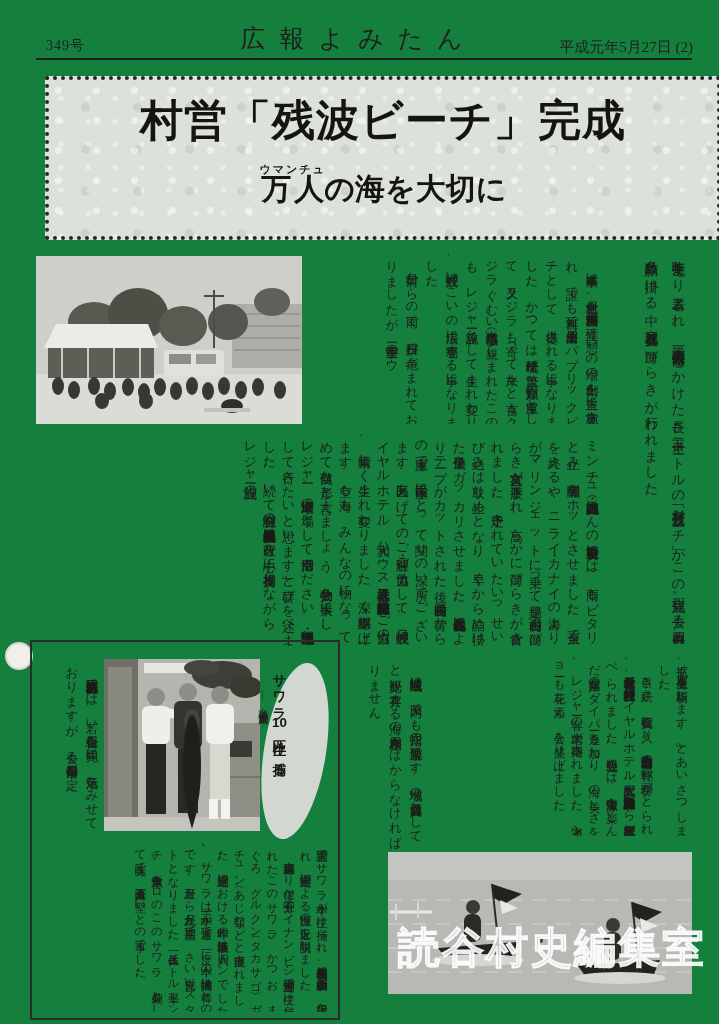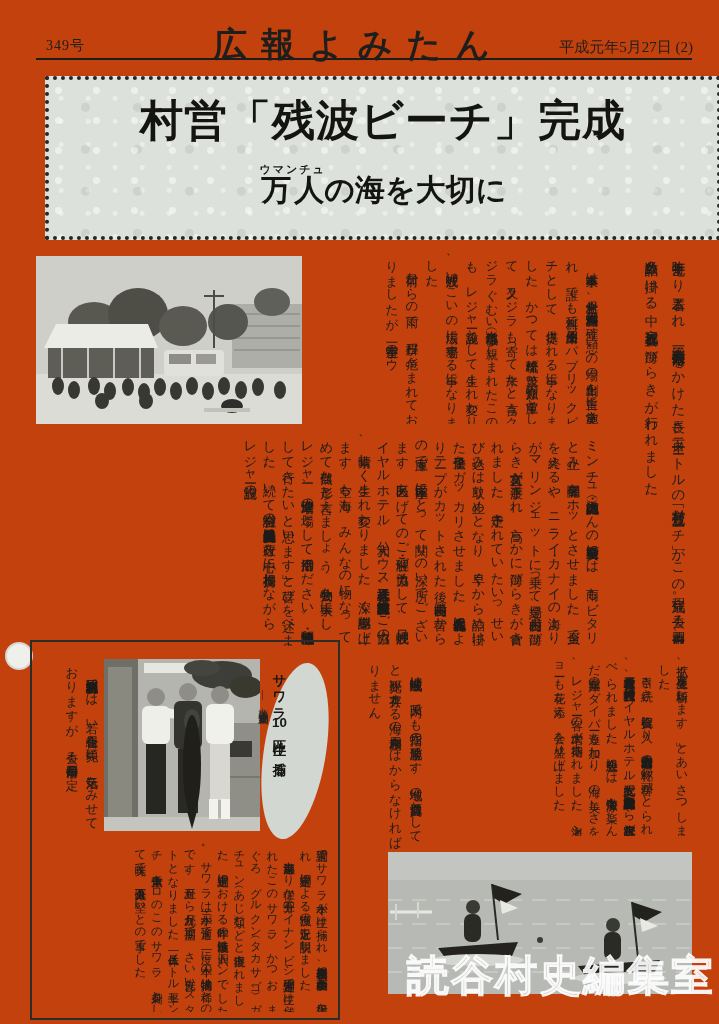--- a/index.html
+++ b/index.html
@@ -1,35 +1,35 @@
 <!DOCTYPE html>
 <html lang="ja"><head>
 <meta charset="utf-8">
 <style>
   html,body{margin:0;padding:0;background:#dfdfdb;}
-  .page{position:relative;width:719px;height:1024px;margin:0 auto;background:#c2410c;
+  .page{position:relative;width:719px;height:1024px;margin:0 auto;background:#15803d;
         overflow:hidden;color:#1e1e1c;font-family:"Liberation Serif",serif;}
   
   .issue{position:absolute;left:46px;top:37px;font-size:14px;letter-spacing:1px;}
-  .masthead{position:absolute;left:0;right:16px;top:22px;text-align:center;font-size:34px;
-            font-weight:700;letter-spacing:14px;text-indent:14px;}
+  .masthead{position:absolute;left:0;right:16px;top:22px;text-align:center;font-size:25px;
+            font-weight:400;letter-spacing:14px;text-indent:14px;}
   .dateline{position:absolute;right:26px;top:38px;font-size:15px;}
   .hrule{position:absolute;left:36px;top:58px;width:656px;height:2px;background:#1d1d1b;}
   
   .hbox{position:absolute;left:45px;top:76px;width:628px;height:156px;
         border:4px dotted #262624;background-color:#dde1db;
         background-image:
           radial-gradient(circle at 25% 35%, rgba(255,255,255,.5) 0 3px, transparent 4px),
           radial-gradient(circle at 70% 65%, rgba(150,160,150,.22) 0 4px, transparent 5px),
           radial-gradient(circle at 45% 80%, rgba(255,255,255,.4) 0 2px, transparent 3px);
         background-size:38px 30px,52px 42px,27px 23px;padding-left:40px;}
   .htitle{position:absolute;left:0;right:0;top:12px;text-align:center;font-size:43px;
           font-weight:900;letter-spacing:1px;font-family:"Liberation Sans",sans-serif;color:#141412;}
   .hsub{position:absolute;left:0;right:0;top:84px;text-align:center;font-size:30px;
-        font-weight:900;font-family:Liberation Mono, monospace;color:#141412;}
+        font-weight:900;font-family:Liberation Serif, serif;color:#141412;}
   .hsub rt{font-size:11px;font-weight:700;letter-spacing:2px;}
   
   .vt{position:absolute;writing-mode:vertical-rl;text-orientation:mixed;white-space:pre-line;
       overflow:hidden;line-break:anywhere;color:#1c1c1a;}
   .lead {left:602px;top:250px;width:90px;height:394px;font-size:13.5px;line-height:27px;letter-spacing:1px;}
   .body1{left:306px;top:252px;width:296px;height:172px;font-size:12.5px;line-height:20px;}
   .body2{left:30px; top:432px;width:572px;height:214px;font-size:13px;  line-height:19px;}
   .body3{left:430px;top:656px;width:260px;height:180px;font-size:12px;  line-height:17.5px;}
   .body4{left:344px;top:656px;width:82px; height:204px;font-size:12.5px;line-height:20.5px;}
   
@@ -44,23 +44,23 @@
   .photo2{left:72px;top:17px;width:156px;height:172px;}
   .cap-oval{position:absolute;left:232px;top:20px;width:62px;height:178px;border-radius:50%;
             background:#d2d7d1;transform:rotate(9deg);}
   .cap-text{position:absolute;left:224px;top:22px;height:186px;writing-mode:vertical-rl;
             text-orientation:mixed;}
   .cap-main{font-family:"Liberation Sans",sans-serif;font-weight:900;font-size:13.5px;
             letter-spacing:2px;color:#171715;}
   .cap-main .tcy{text-combine-upright:all;}
   .cap-sub{font-size:10px;letter-spacing:1px;padding-top:26px;color:#222;}
   
-  .wmark{position:absolute;left:398px;top:948px;font-size:42px;font-weight:900;
+  .wmark{position:absolute;left:398px;top:920px;font-size:42px;font-weight:900;
          font-family:"Liberation Sans",sans-serif;letter-spacing:2px;color:#cdd0ca;
-         -webkit-text-stroke:1px #ffffff;opacity:.92;z-index:3;margin-left:9px;}
+         -webkit-text-stroke:1px #ffffff;opacity:.92;z-index:3;}
   .hole{position:absolute;left:5px;top:642px;width:24px;height:24px;border-radius:50%;
         border:2px solid #d7d7d3;background:#efefec;}
 </style>
 </head>
 <body>
 
 <div class="page">
 
   <div class="issue">349号</div>
   <div class="masthead">広報よみたん</div>

